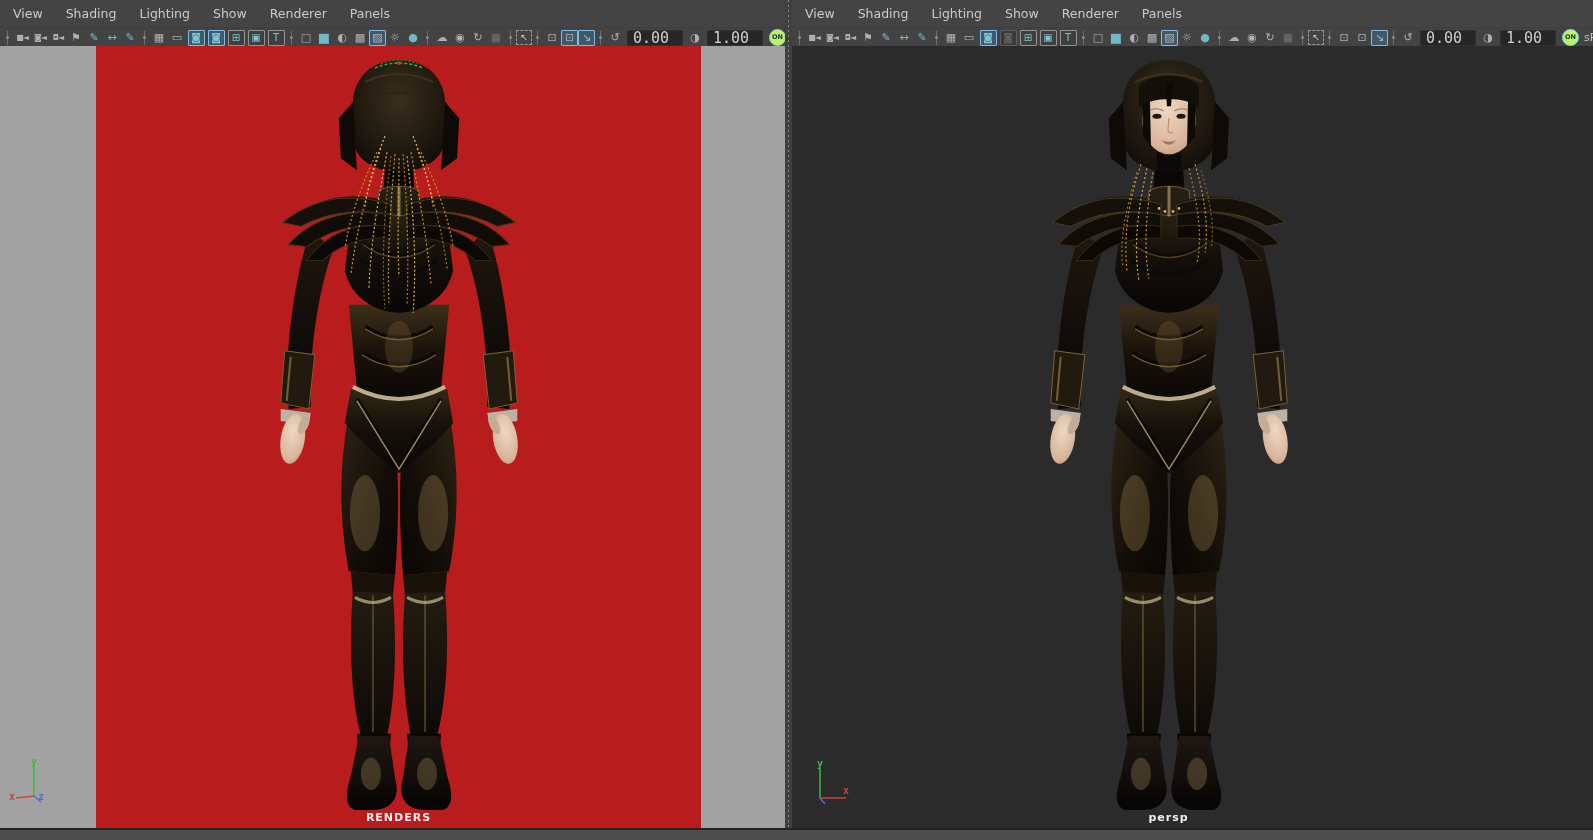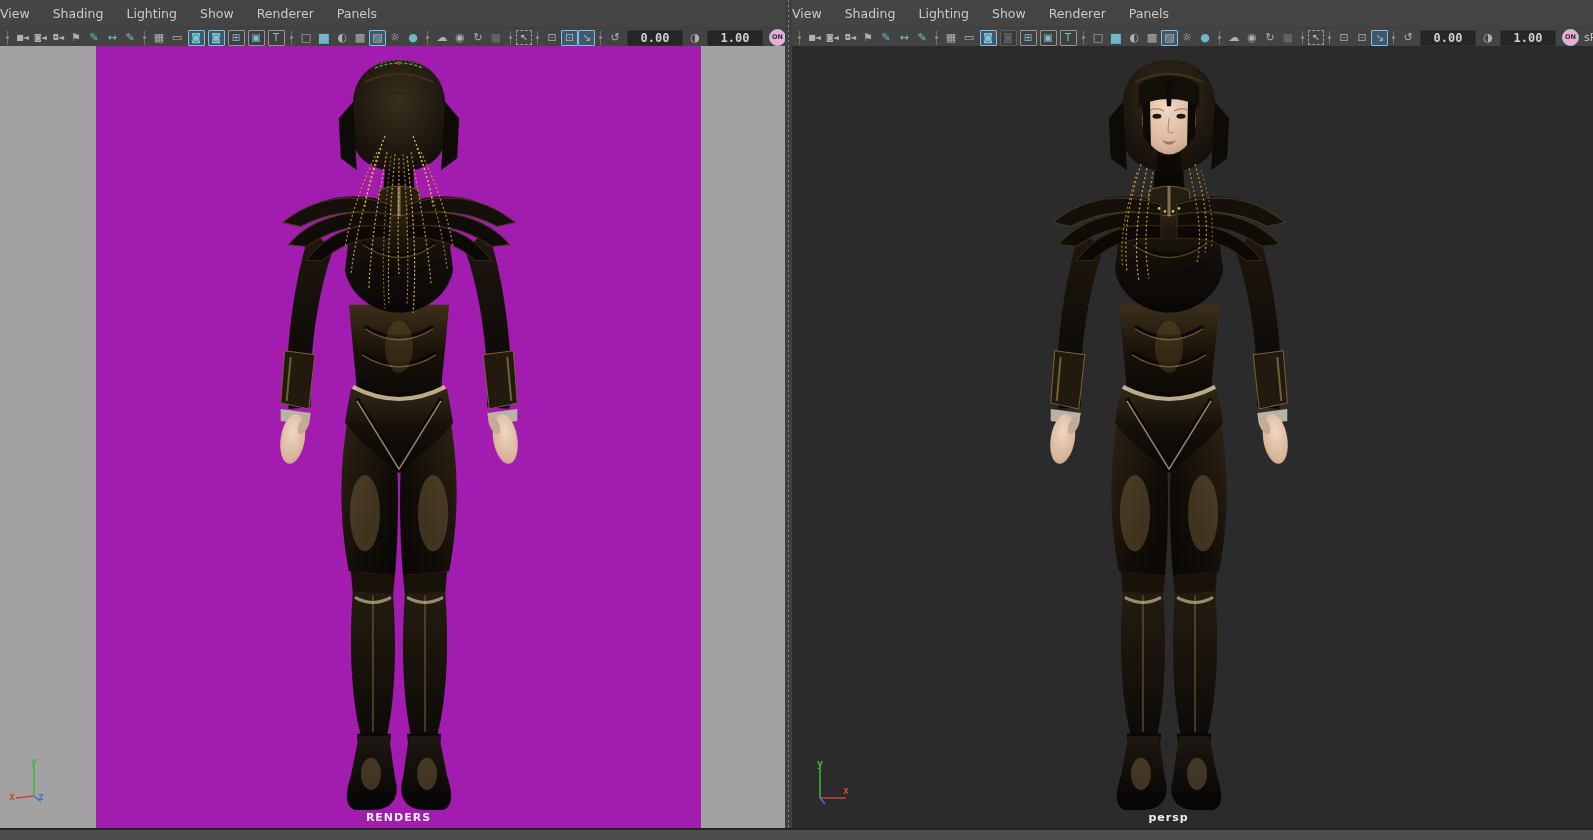--- a/index.html
+++ b/index.html
@@ -2,21 +2,21 @@
 <html><head>
 <meta charset="utf-8">
 <style>
   html,body{margin:0;padding:0;background:#4d4d4d;font-family:"DejaVu Sans","Liberation Sans",sans-serif;}
   #stage{position:relative;width:1593px;height:840px;overflow:hidden;background:#444;}
 
   .panel{position:absolute;top:0;height:828px;overflow:hidden;background:#444;}
   #panel-left{left:0;width:785px;}
   #panel-right{left:792px;width:801px;}
 
-  .pmenu{height:27px;display:flex;align-items:center;gap:23px;
+  .pmenu{height:27px;display:flex;align-items:center;gap:23px;padding-left:13px;
          background:#444;color:#cacaca;font-size:12.5px;border-bottom:1px solid #3e3e3e;}
   .mi{cursor:default;white-space:nowrap;}
 
   .ptoolbar{height:19px;display:flex;align-items:center;background:#434343;padding-left:2px;
             border-bottom:1px solid #333;overflow:hidden;}
   .ic{flex:0 0 auto;width:18px;height:17px;line-height:17px;text-align:center;font-size:11px;
       color:#b0b0b0;border-radius:2px;cursor:default;user-select:none;}
   .c2{font-size:8px;letter-spacing:-1px;}
   .t{color:#6fb9c6;}
   .big{font-size:13px;}
@@ -24,30 +24,30 @@
      border:1px solid #949494;background:#3f3f3f;color:#7cc4d2;margin:0 1.5px;border-radius:1px;}
   .g.a{border-color:#86b9e0;background:#3d5a6d;}
   .g.d{border-color:#5e5e5e;color:#616161;background:#3a3a3a;}
   .hl{width:15px;height:14px;line-height:13px;border:1px solid #86b9e0;background:#3d5a6d;border-radius:1px;}
   .dim{color:#636363;}
   .iso{width:14px;height:13px;line-height:12px;font-size:9px;color:#d8d8d8;border:1px dashed #9a9a9a;border-radius:1px;}
   .sep{flex:0 0 auto;width:5px;height:14px;margin:0 3px;position:relative;}
   .sep::before{content:"";position:absolute;left:2px;top:0;width:1px;height:14px;background:#6e6e6e;}
   .sep::after{content:"";position:absolute;left:1px;top:5px;width:3px;height:3px;border-radius:50%;background:#8d8d8d;}
   .fld{flex:0 0 auto;width:44px;height:14px;background:#262626;color:#cfcfcf;
-       font-family:"DejaVu Sans Mono","Liberation Mono",monospace;font-size:12px;line-height:14px;
-       text-align:center;padding:0 5px;border:1px solid #2f2f2f;border-radius:2px;margin:0 3px;font-weight:bold;}
-  .onbtn{flex:0 0 auto;width:15px;height:15px;border-radius:50%;background:#f9a8d4;color:#0d3a3f;
+       font-family:"DejaVu Sans Mono","Liberation Mono",monospace;font-size:15px;line-height:14px;
+       text-align:left;padding:0 5px;border:1px solid #2f2f2f;border-radius:2px;margin:0 3px;}
+  .onbtn{flex:0 0 auto;width:15px;height:15px;border-radius:50%;background:#bef264;color:#0d3a3f;
          font-size:6.5px;font-weight:bold;line-height:15px;text-align:center;border:1.5px solid #7fd4da;margin:0 3px;}
   .sr{flex:0 0 auto;color:#c2c2c2;font-size:11px;margin-left:2px;white-space:nowrap;}
 
   .viewport{position:absolute;top:46px;left:0;right:0;bottom:0;}
   #vp-left{background:#a2a2a2;}
   #vp-right{background:#2b2b2b;}
-  .gate{position:absolute;top:0;bottom:0;left:96px;width:605px;background:#a21caf;overflow:hidden;}
+  .gate{position:absolute;top:0;bottom:0;left:96px;width:605px;background:#b91c1c;overflow:hidden;}
 
   .fig-wrap{position:absolute;left:50%;transform:translateX(-50%);bottom:14px;width:302px;height:758px;}
   #vp-right .fig-wrap{margin-left:-24px;}
   .fig-wrap svg{width:100%;height:100%;display:block;}
 
   .cam-label{position:absolute;bottom:4px;left:50%;transform:translateX(-50%);
              color:#eeeeee;font-size:11px;font-weight:bold;letter-spacing:1px;white-space:nowrap;}
   #vp-right .cam-label{left:calc(50% - 24px);margin-top:12px;}
 
   .axis{position:absolute;width:48px;height:48px;}

